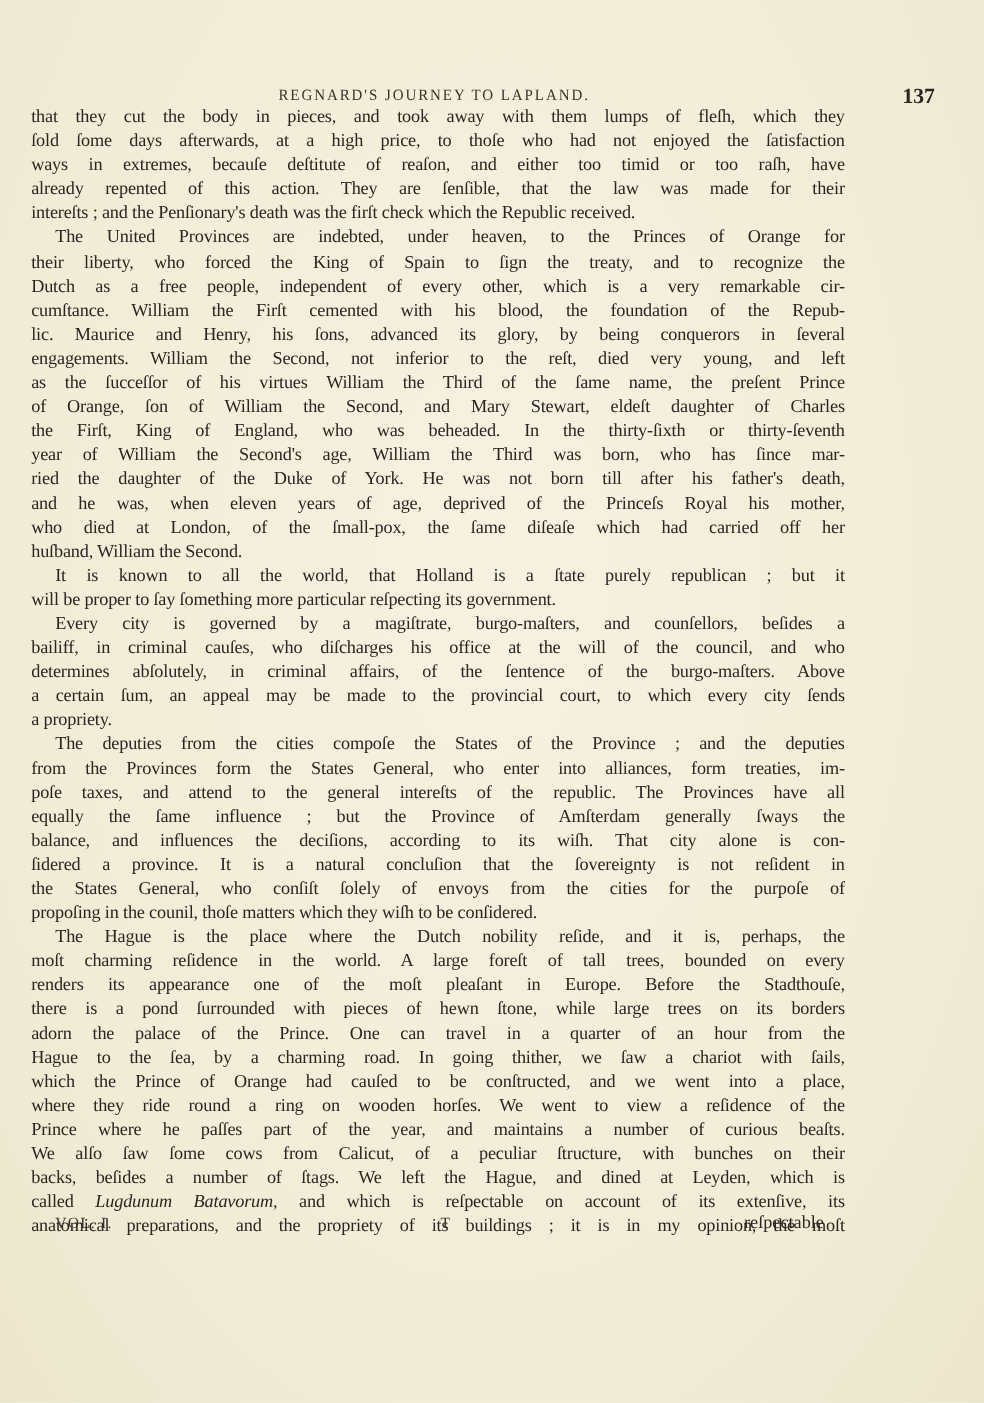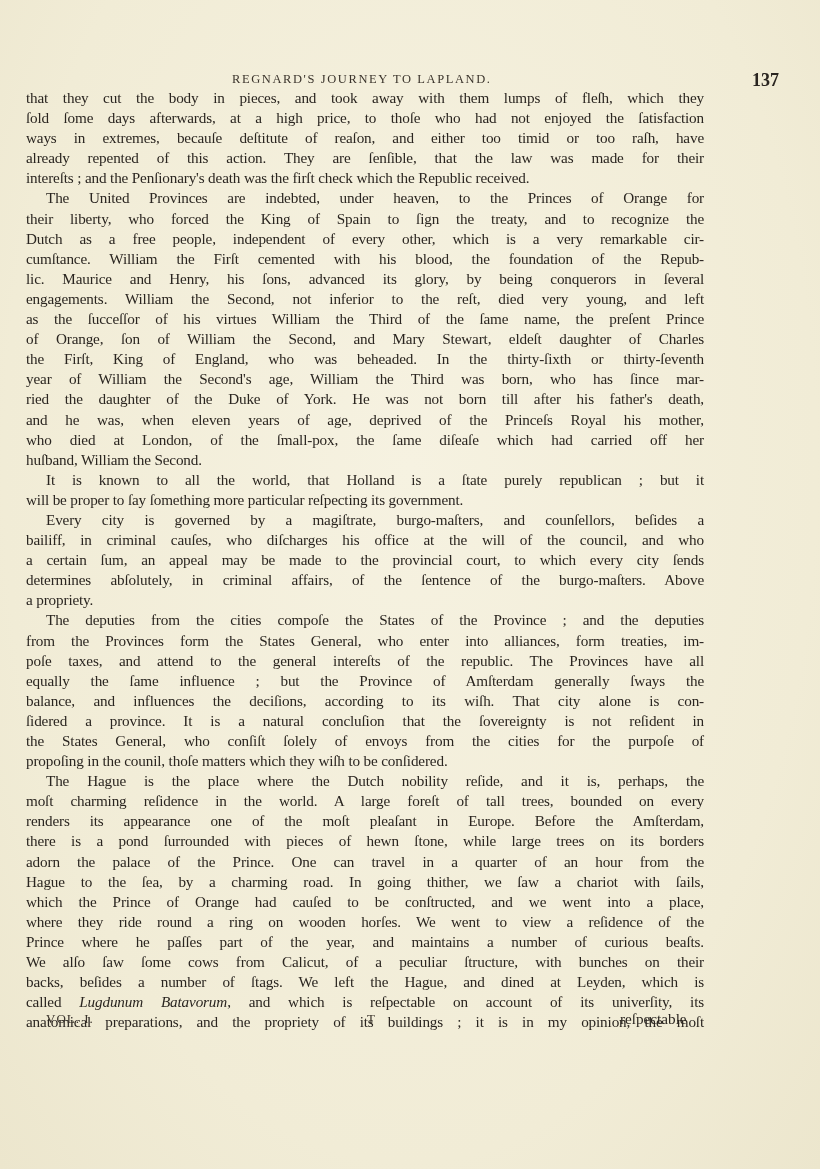--- a/index.html
+++ b/index.html
@@ -133,43 +133,43 @@
       <span class="line">the Firſt, King of England, who was beheaded.  In the thirty-ſixth or thirty-ſeventh</span>
       <span class="line">year of William the Second's age, William the Third was born, who has ſince mar-</span>
       <span class="line">ried the daughter of the Duke of York.  He was not born till after his father's death,</span>
       <span class="line">and he was, when eleven years of age, deprived of the Princeſs Royal his mother,</span>
       <span class="line">who died at London, of the ſmall-pox, the ſame diſeaſe which had carried off her</span>
       <span class="line last">huſband, William the Second.</span>
       <span class="line indent">It is known to all the world, that Holland is a ſtate purely republican ; but it</span>
       <span class="line last">will be proper to ſay ſomething more particular reſpecting its government.</span>
       <span class="line indent">Every city is governed by a magiſtrate, burgo-maſters, and counſellors, beſides a</span>
       <span class="line">bailiff, in criminal cauſes, who diſcharges his office at the will of the council, and who</span>
+      <span class="line">determines abſolutely, in criminal affairs, of the ſentence of the burgo-maſters.  Above</span>
       <span class="line">a certain ſum, an appeal may be made to the provincial court, to which every city ſends</span>
-      <span class="line">determines abſolutely, in criminal affairs, of the ſentence of the burgo-maſters.  Above</span>
       <span class="line last">a propriety.</span>
       <span class="line indent">The deputies from the cities compoſe the States of the Province ; and the deputies</span>
       <span class="line">from the Provinces form the States General, who enter into alliances, form treaties, im-</span>
       <span class="line">poſe taxes, and attend to the general intereſts of the republic.  The Provinces have all</span>
       <span class="line">equally the ſame influence ; but the Province of Amſterdam generally ſways the</span>
       <span class="line">balance, and influences the deciſions, according to its wiſh.  That city alone is con-</span>
       <span class="line">ſidered a province.  It is a natural concluſion that the ſovereignty is not reſident in</span>
       <span class="line">the States General, who conſiſt ſolely of envoys from the cities for the purpoſe of</span>
       <span class="line last">propoſing in the counil, thoſe matters which they wiſh to be conſidered.</span>
       <span class="line indent">The Hague is the place where the Dutch nobility reſide, and it is, perhaps, the</span>
       <span class="line">moſt charming reſidence in the world.  A large foreſt of tall trees, bounded on every</span>
-      <span class="line">renders its appearance one of the moſt pleaſant in Europe.  Before the Amſterdam,</span>
+      <span class="line">renders its appearance one of the moſt pleaſant in Europe.  Before the Stadthouſe,</span>
       <span class="line">there is a pond ſurrounded with pieces of hewn ſtone, while large trees on its borders</span>
       <span class="line">adorn the palace of the Prince.  One can travel in a quarter of an hour from the</span>
       <span class="line">Hague to the ſea, by a charming road.  In going thither, we ſaw a chariot with ſails,</span>
       <span class="line">which the Prince of Orange had cauſed to be conſtructed, and we went into a place,</span>
       <span class="line">where they ride round a ring on wooden horſes.  We went to view a reſidence of the</span>
       <span class="line">Prince where he paſſes part of the year, and maintains a number of curious beaſts.</span>
       <span class="line">We alſo ſaw ſome cows from Calicut, of a peculiar ſtructure, with bunches on their</span>
       <span class="line">backs, beſides a number of ſtags.  We left the Hague, and dined at Leyden, which is</span>
-      <span class="line"><span>called </span><em>Lugdunum Batavorum</em><span>, and which is reſpectable on account of its univerſity, its</span></span>
+      <span class="line"><span>called </span><em>Lugdunum Batavorum</em><span>, and which is reſpectable on account of its extenſive, its</span></span>
       <span class="line">anatomical preparations, and the propriety of its buildings ; it is in my opinion, the moſt</span>
     </div>
 
   <div class="footer">
     <span class="signature-vol">VOL. I.</span>
     <span class="signature-mark">T</span>
     <span class="catchword">reſpectable</span>
   </div>
 
 </div>

